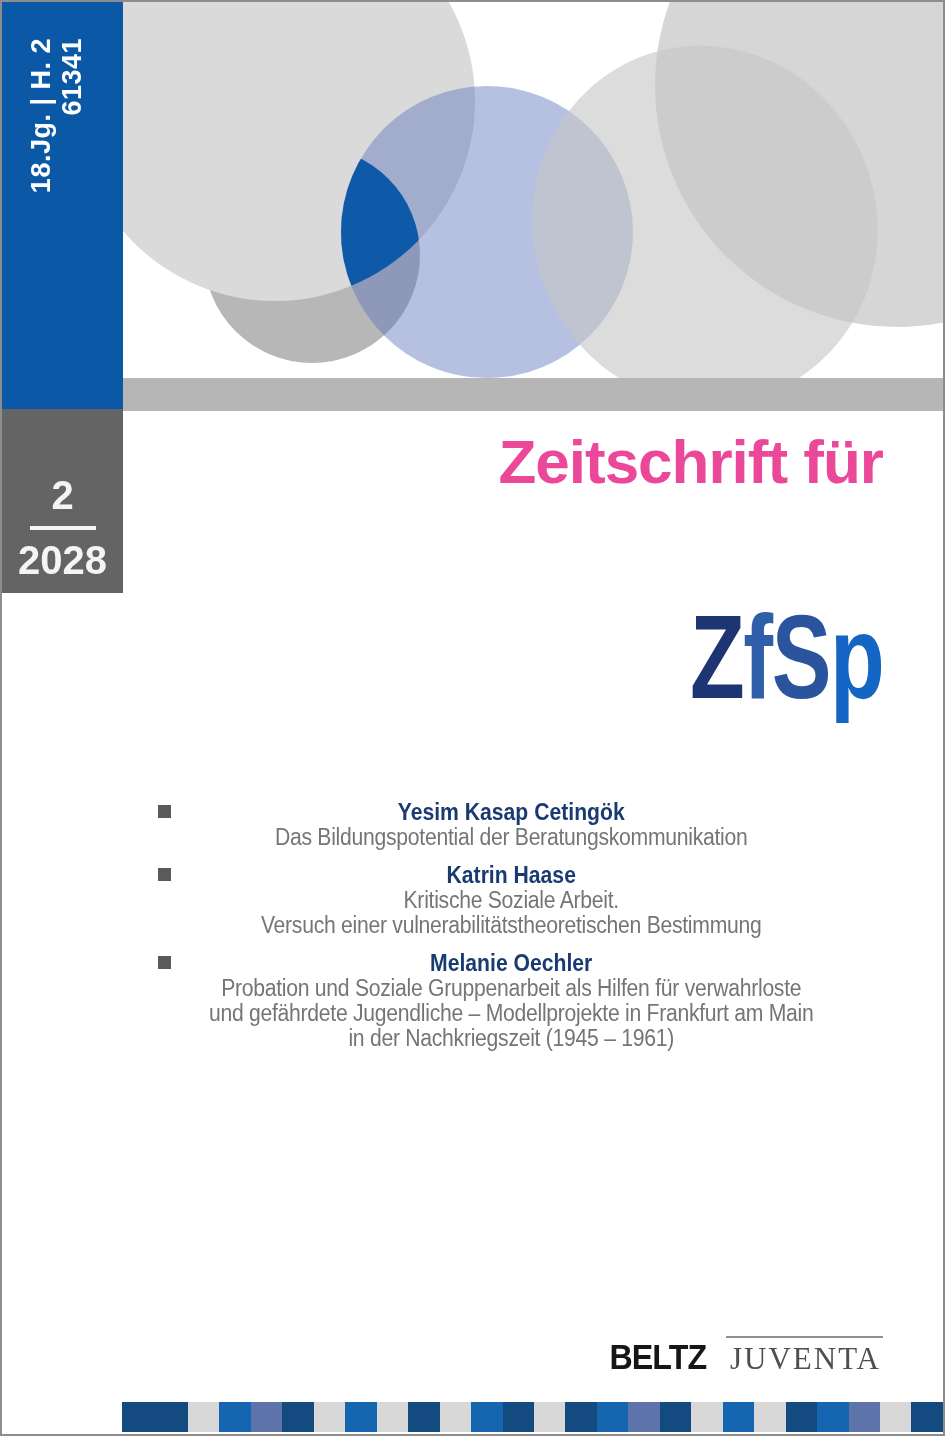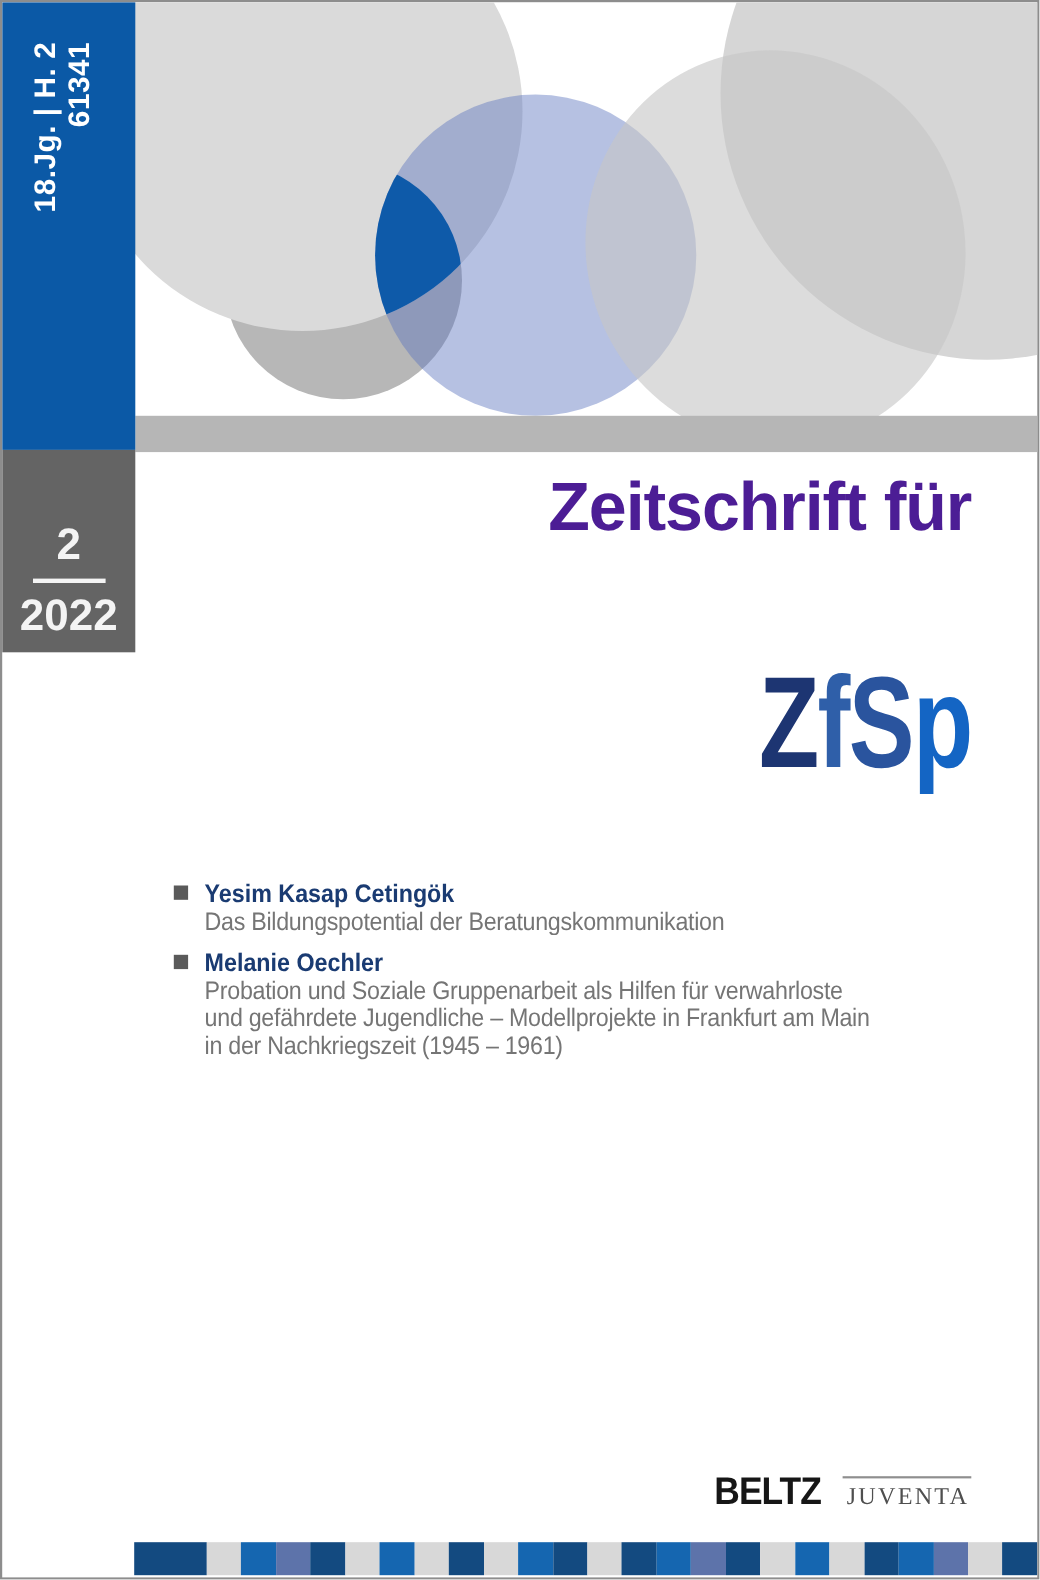--- a/index.html
+++ b/index.html
@@ -31,43 +31,43 @@
   .issue-box{
     position:absolute;top:407px;left:0;width:121px;height:184px;background:#646464;
     display:flex;flex-direction:column;align-items:center;
     box-sizing:border-box;padding-top:66px;
     color:#f4f4f4;font-weight:bold;font-size:40px;line-height:40px;
   }
   .issue-divider{width:66px;height:4px;background:#f4f4f4;margin:11px 0 10px 0;}
   
   .title-block{
     position:absolute;top:428px;right:60px;text-align:right;
-    color:#4c1d95;font-weight:bold;font-size:62px;line-height:64px;letter-spacing:-1px;
+    color:#ec4899;font-weight:bold;font-size:62px;line-height:64px;letter-spacing:-1px;
   }
   .acronym{
     position:absolute;top:596px;right:60px;
     font-weight:bold;font-size:118px;line-height:118px;letter-spacing:-2px;
     transform:scaleX(0.76);transform-origin:100% 50%;
     white-space:nowrap;
   }
   
   .toc{position:absolute;top:798px;left:156px;right:50px;}
-  .toc-entry{position:relative;padding-left:28px;margin-bottom:13px;}
+  .toc-entry{position:relative;padding-left:28px;margin-bottom:13px;text-align:center;}
   .toc-bullet{position:absolute;left:0;top:5px;width:13px;height:13px;background:#5a5a5a;}
   .toc-text{transform:scaleX(0.92);transform-origin:left top;white-space:nowrap;}
   .toc-author{color:#1a3b72;font-weight:bold;font-size:23px;line-height:25px;}
   .toc-line{color:#757575;font-size:23px;line-height:25px;letter-spacing:-0.3px;}
   
   .publisher{
     position:absolute;top:1334px;right:60px;
     display:flex;align-items:baseline;gap:20px;white-space:nowrap;
   }
   .beltz{font-weight:bold;font-size:35px;letter-spacing:-1px;color:#161616;transform:scaleX(0.92);transform-origin:right;}
   .juventa{
-    font-family:"Liberation Serif", serif;font-size:22px;color:#4f4f4f;letter-spacing:2px;
+    font-family:"Liberation Serif", serif;font-size:31px;color:#4f4f4f;letter-spacing:2px;
     border-top:2px solid #8f8f8f;padding:3px 2px 0 4px;
   }
   
   .stripe{position:absolute;top:1400px;left:120px;right:0;height:30px;display:flex;}
   .stripe .blk{height:100%;}
 </style>
 </head>
 <body>
 
 <div class="page">
@@ -96,35 +96,43 @@
   <div class="spine">
     <div class="spine-rot">
       <div>18.Jg. | H. 2</div>
       <div>61341</div>
     </div>
   </div>
 
   <div class="issue-box">
     <div>2</div>
     <div class="issue-divider"></div>
-    <div>2022</div>
+    <div>2028</div>
   </div>
 
   <div class="title-block">
     <div>Zeitschrift für</div>
   </div>
 
   <div class="acronym" id="acronym"><span style="color: rgb(29, 53, 114);">Z</span><span style="color: rgb(47, 95, 169);">f</span><span style="color: rgb(42, 84, 158);">S</span><span style="color: rgb(20, 101, 196);">p</span></div>
 
   <div class="toc" id="toc">
       <div class="toc-entry">
         <span class="toc-bullet"></span>
         <div class="toc-text">
           <div class="toc-author">Yesim Kasap Cetingök</div>
           <div class="toc-line">Das Bildungspotential der Beratungskommunikation</div>
+        </div>
+      </div>
+      <div class="toc-entry">
+        <span class="toc-bullet"></span>
+        <div class="toc-text">
+          <div class="toc-author">Katrin Haase</div>
+          <div class="toc-line">Kritische Soziale Arbeit.</div>
+          <div class="toc-line">Versuch einer vulnerabilitätstheoretischen Bestimmung</div>
         </div>
       </div>
       <div class="toc-entry">
         <span class="toc-bullet"></span>
         <div class="toc-text">
           <div class="toc-author">Melanie Oechler</div>
           <div class="toc-line">Probation und Soziale Gruppenarbeit als Hilfen für verwahrloste</div>
           <div class="toc-line">und gefährdete Jugendliche – Modellprojekte in Frankfurt am Main</div>
           <div class="toc-line">in der Nachkriegszeit (1945 – 1961)</div>
         </div>

